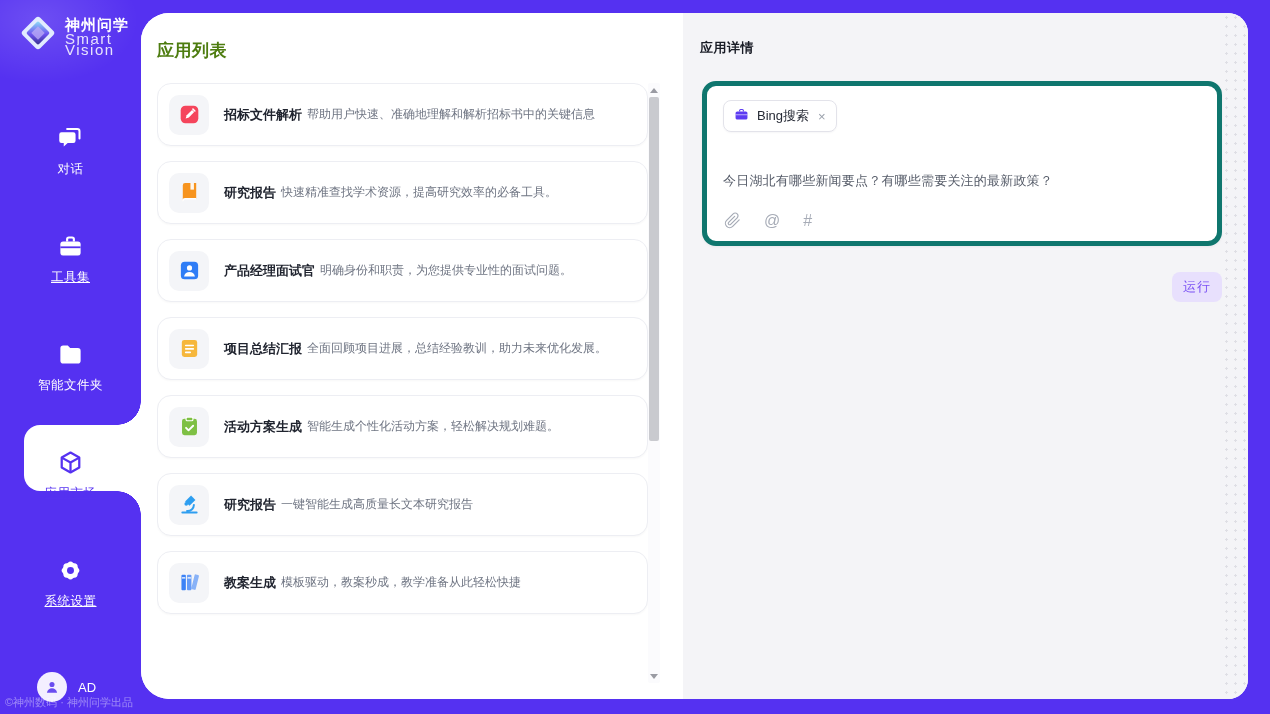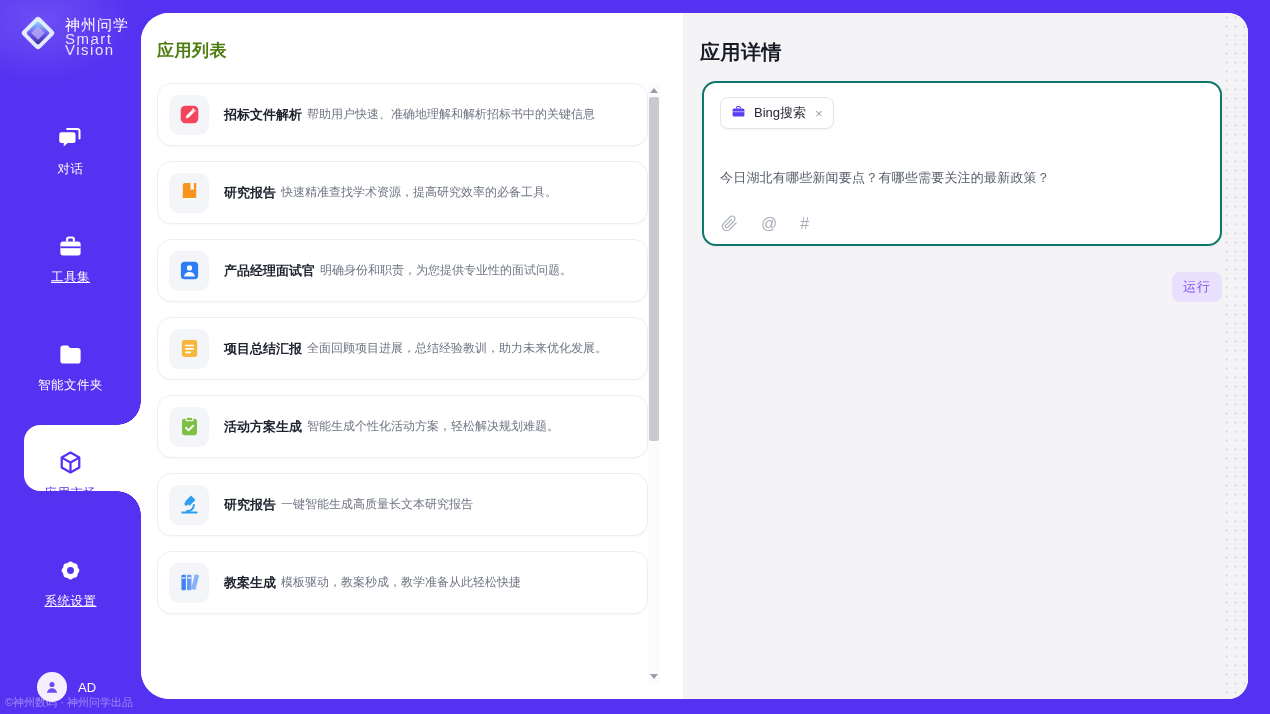--- a/index.html
+++ b/index.html
@@ -7,21 +7,21 @@
     width:1270px;height:714px;position:relative;overflow:hidden;
     background:#5531f1;
     font-family:"Liberation Sans","DejaVu Sans",sans-serif;
     -webkit-font-smoothing:antialiased;
   }
   
   .sidebar{position:absolute;left:0;top:0;width:141px;height:714px;background:#5531f1}
   .sidebar::before{content:'';position:absolute;left:0;top:0;right:0;height:130px;
     background:radial-gradient(140px 90px at 40px 20px,rgba(255,255,255,.14),transparent 70%);pointer-events:none}
   .logo{position:absolute;top:14px;left:19px;display:flex;align-items:center;gap:8px;z-index:3}
-  .logo-text .cn{color:#fff;font-size:15px;font-weight:normal;letter-spacing:1px;line-height:17px}
+  .logo-text .cn{color:#fff;font-size:15px;font-weight:bold;letter-spacing:1px;line-height:17px}
   .logo-text .en{color:rgba(255,255,255,.85);font-size:15px;letter-spacing:1.5px;line-height:11px}
   .nav{position:absolute;top:97px;left:0;width:141px}
   .nav-item{height:108px;display:flex;flex-direction:column;align-items:center;justify-content:center;gap:9px;color:#fff;position:relative;cursor:pointer}
   .nav-item .nav-icon{display:flex;z-index:2}
   .nav-item .nav-icon svg{width:27px;height:27px}
   .nav-label{font-size:12.5px;z-index:2;letter-spacing:.5px}
   .nav-label.underline{text-decoration:underline}
   .nav-item.active{color:#5632f1}
   .bump{position:absolute;left:24px;right:-2px;top:4px;height:66px;background:#fff;border-radius:16px 0 0 16px;z-index:1}
   .curve{position:absolute;left:117px;width:24px;height:24px;z-index:1}
@@ -49,22 +49,22 @@
   .scrollbar{position:absolute;right:23px;top:70px;width:12px;height:600px;background:#fbfbfd;border-radius:2px}
   .scroll-arrow{position:absolute;left:0;width:12px;height:14px;display:flex;align-items:center;justify-content:center}
   .scroll-arrow span{width:0;height:0;border-left:4px solid transparent;border-right:4px solid transparent}
   .scroll-up{top:0}.scroll-up span{border-bottom:5px solid #9a9ba3}
   .scroll-down{bottom:0}.scroll-down span{border-top:5px solid #9a9ba3}
   .scroll-thumb{position:absolute;left:1px;width:10px;top:14px;height:344px;background:#c9cacf;border-radius:2px}
   
   .detail-panel{flex:1;background:#f4f4f7;position:relative}
   .detail-panel .dots{position:absolute;top:0;right:0;width:26px;height:100%;
     background-image:radial-gradient(rgba(110,110,135,.16) 1px,transparent 1.3px);background-size:9px 9px;pointer-events:none}
-  .detail-title{position:absolute;left:17px;top:26px;font-size:20px;font-weight:bold;color:#191c26;letter-spacing:.5px}
-  .detail-card{position:absolute;left:19px;top:68px;right:26px;height:165px;background:#fff;border:2px solid #0f766e;border-radius:14px;box-shadow:0 1px 3px rgba(20,20,43,.05);padding:14px 16px;box-sizing:border-box}
+  .detail-title{position:absolute;left:17px;top:26px;font-size:13px;font-weight:bold;color:#191c26;letter-spacing:.5px}
+  .detail-card{position:absolute;left:19px;top:68px;right:26px;height:165px;background:#fff;border:5px solid #0f766e;border-radius:14px;box-shadow:0 1px 3px rgba(20,20,43,.05);padding:14px 16px;box-sizing:border-box}
   .tool-tag{display:inline-flex;align-items:center;gap:8px;height:30px;padding:0 10px;border:1px solid #e3e3ea;border-radius:8px;background:#fff;box-shadow:0 1px 2px rgba(22,25,45,.04)}
   .tool-tag svg{width:15px;height:15px}
   .tag-label{font-size:13px;color:#262a35}
   .tag-close{font-size:13px;color:#9aa0ab;cursor:pointer;margin-left:1px}
   .prompt-text{margin-top:40px;font-size:13px;color:#565c69;letter-spacing:.2px}
   .composer-icons{position:absolute;left:17px;bottom:12px;display:flex;align-items:center;gap:23px;color:#a7acb7}
   .composer-icons svg{width:17px;height:17px;display:block}
   .composer-glyph{font-size:16px;line-height:17px}
   .run-btn{position:absolute;right:26px;top:259px;width:50px;height:30px;border-radius:8px;background:#e8e0fd;color:#7b52f4;font-size:13px;display:flex;align-items:center;justify-content:center;cursor:pointer;letter-spacing:1px}
 </style>

